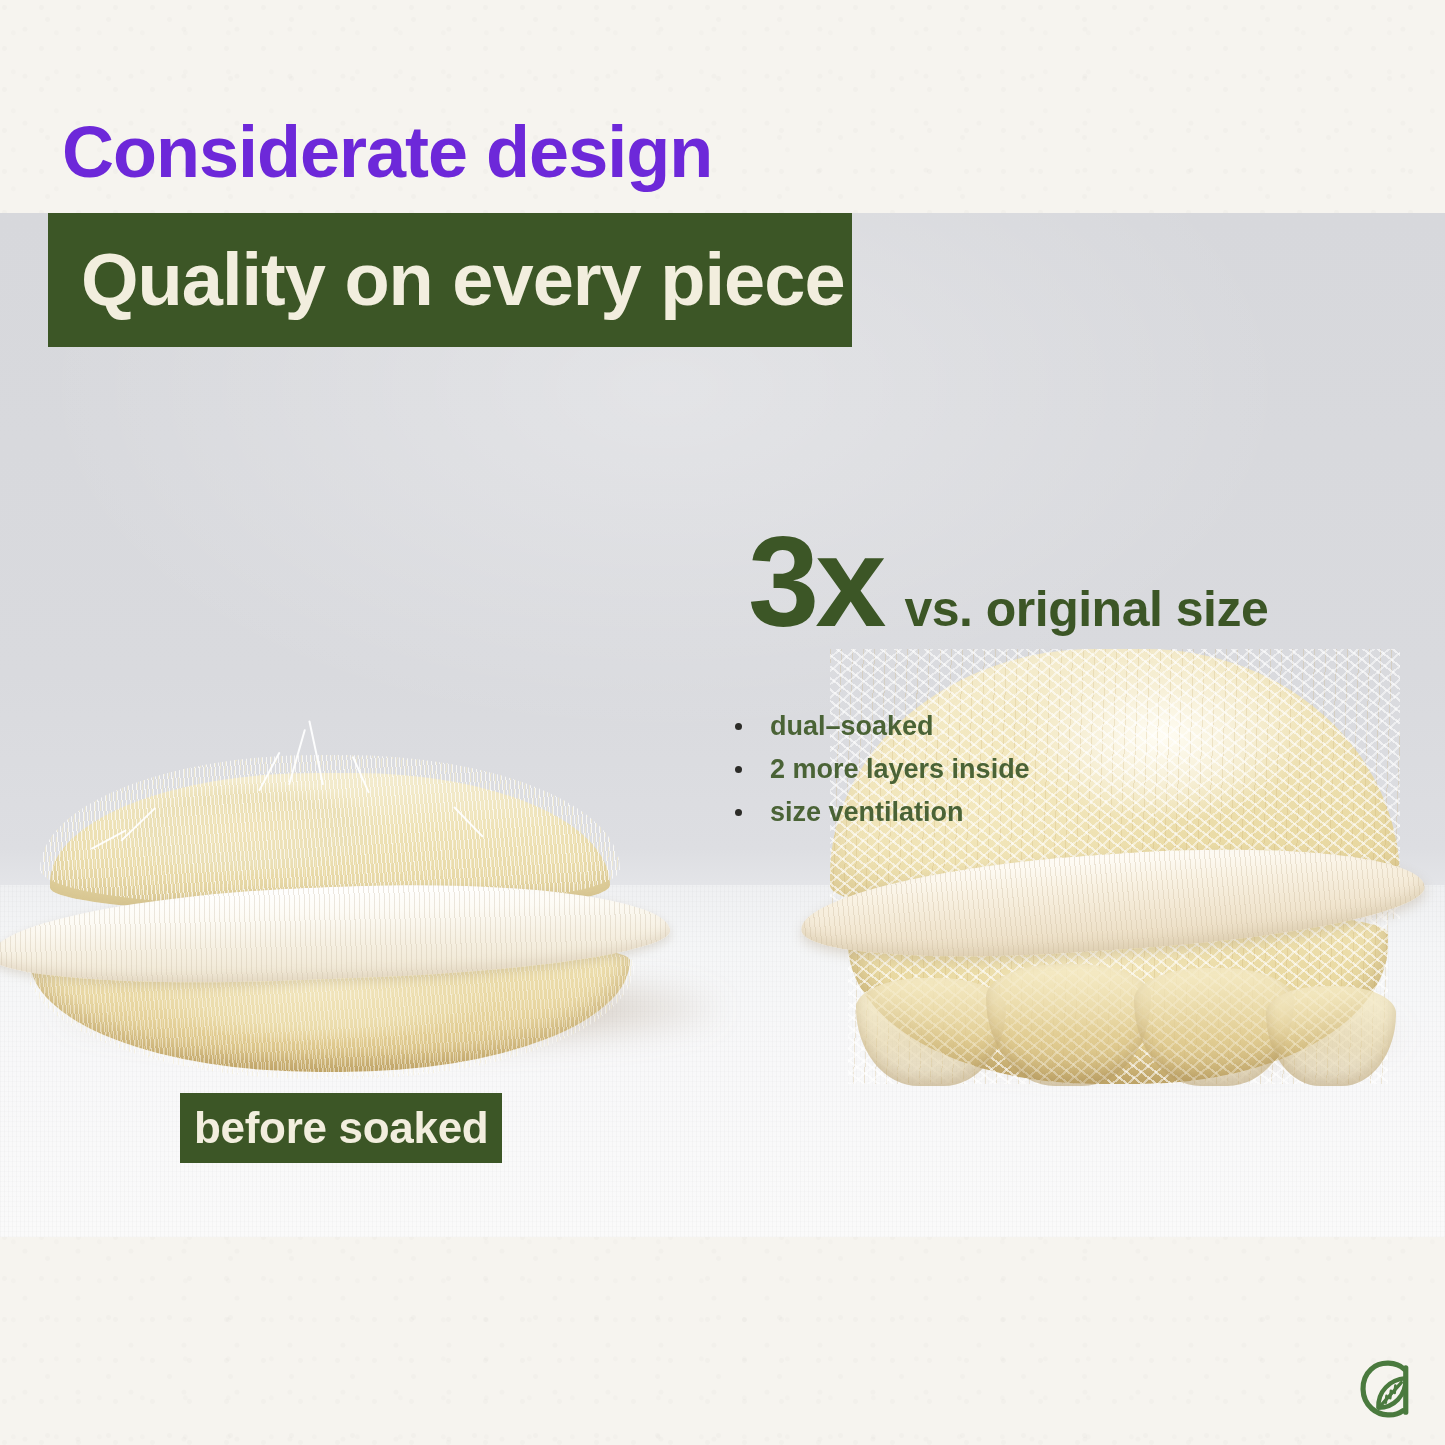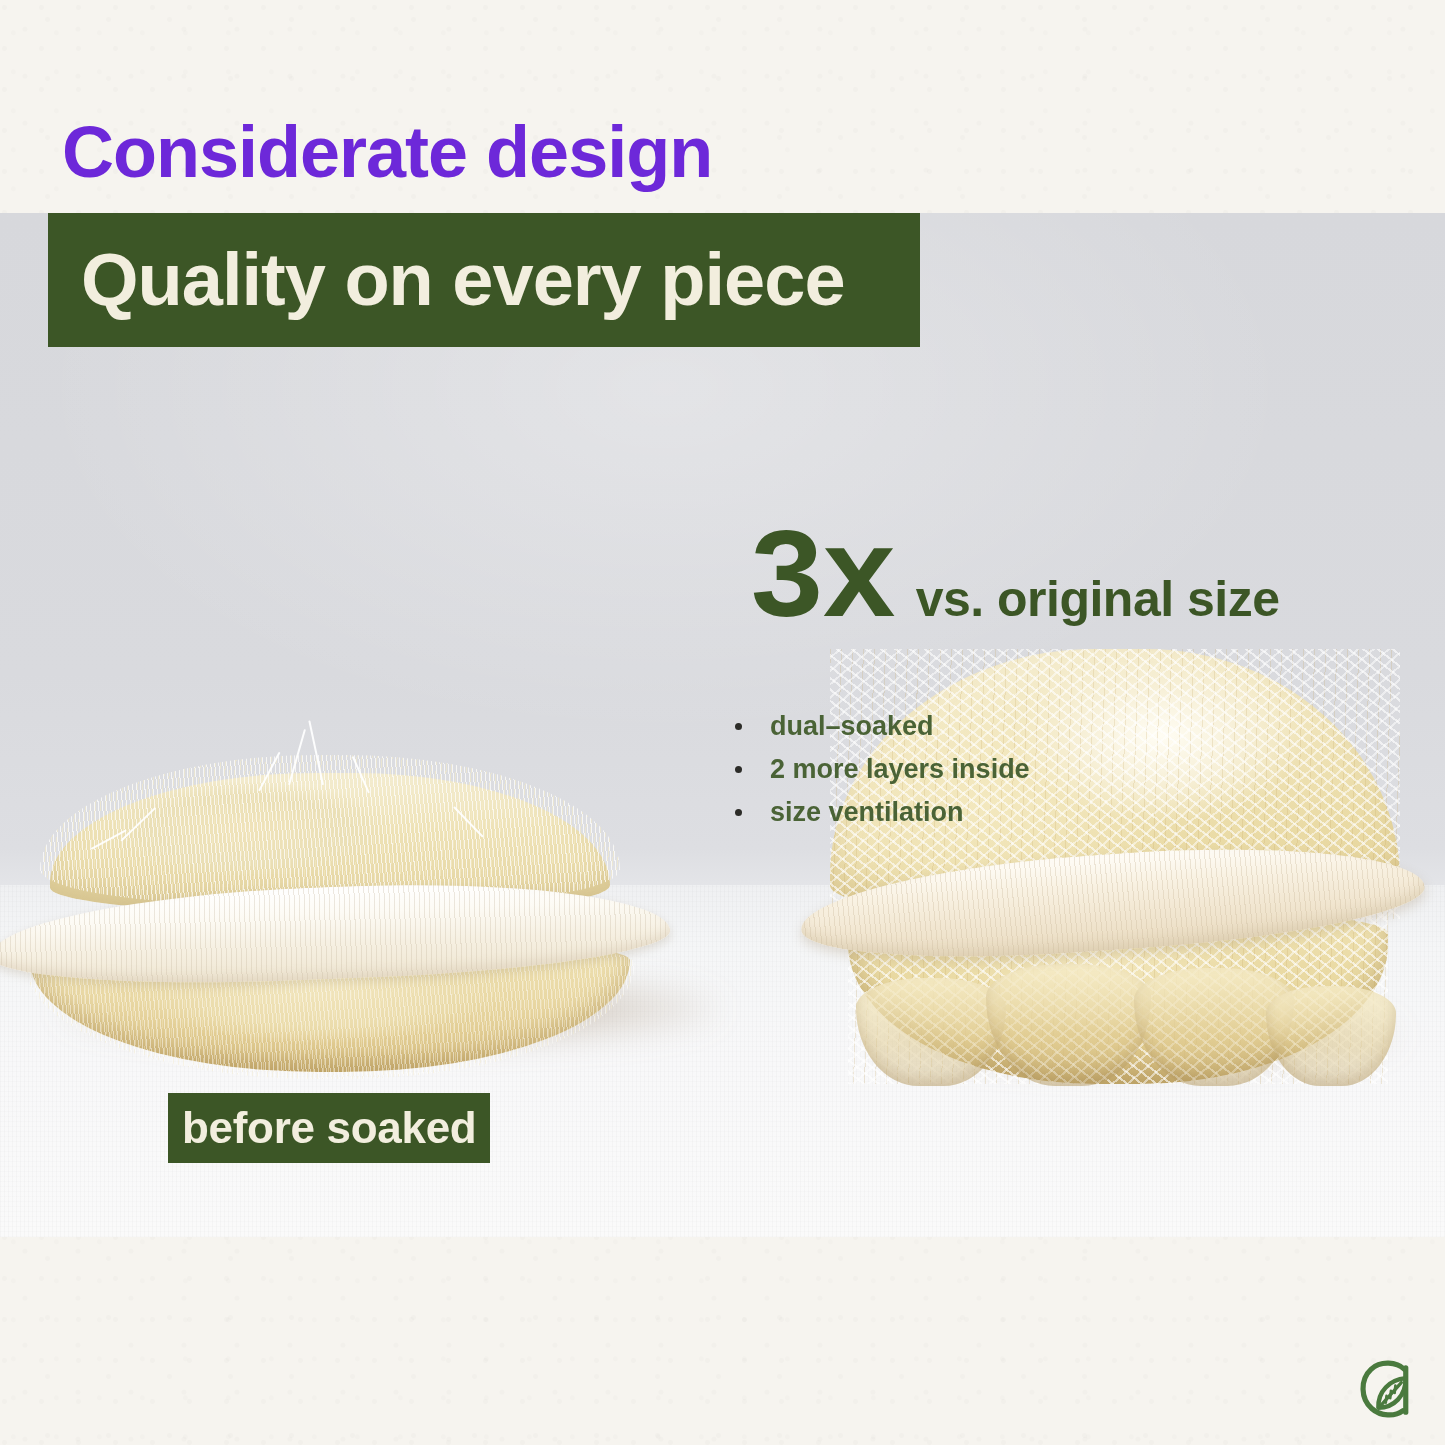--- a/index.html
+++ b/index.html
@@ -32,21 +32,21 @@
     position:absolute;left:62px;top:116px;
     font-size:72px;font-weight:bold;
     letter-spacing:-1px;
     color:#6d28d9;
     line-height:1;
     white-space:nowrap;
     z-index:40;
   }
   #subhead-band{
     position:absolute;left:48px;top:213px;
-    width:872px;height:134px;
+    width:804px;height:134px;
     background:#3C5626;
     z-index:40;
     display:flex;align-items:center;
   }
   #subhead-text{
     color:#F2EEDE;
     font-size:74px;font-weight:bold;
     letter-spacing:-1px;
     line-height:1;
     margin-left:33px;
@@ -178,21 +178,21 @@
     background:linear-gradient(180deg,rgba(246,236,200,.85) 0%, rgba(226,206,150,.55) 60%, rgba(200,175,115,.35) 100%);
     box-shadow:inset 0 -8px 14px rgba(160,130,75,.30);
   }
 
   
   #callout{
     position:absolute;left:748px;top:524px;z-index:45;
     display:flex;align-items:baseline;white-space:nowrap;
   }
   #callout-multiplier{
-    font-size:128px;font-weight:bold;color:#3C5626;line-height:.9;letter-spacing:-4px;font-family:Liberation Mono, monospace;
+    font-size:128px;font-weight:bold;color:#3C5626;line-height:.9;letter-spacing:-4px;
   }
   #callout-caption{
     font-size:50px;font-weight:bold;color:#3C5626;line-height:1;
     margin-left:22px;letter-spacing:-.5px;
   }
   
   #features{
     position:absolute;left:735px;top:713px;z-index:45;
     list-style:none;margin:0;padding:0;
   }
@@ -211,21 +211,21 @@
     position:absolute;z-index:46;
     background:#3C5626;
     display:flex;align-items:center;
     height:70px;
   }
   .caption-band span{
     color:#F2EEDE;font-size:44px;font-weight:bold;
     letter-spacing:-.3px;white-space:nowrap;
     margin:0 14px;
   }
-  #caption-before{left:168px;top:1093px;}
+  #caption-before{left:180px;top:1093px;}
   #caption-after{left:908px;top:1093px;}
 
   
   #logo{
     position:absolute;right:20px;bottom:18px;
     width:74px;height:74px;z-index:50;
   }
 </style>
 </head>
 <body>

